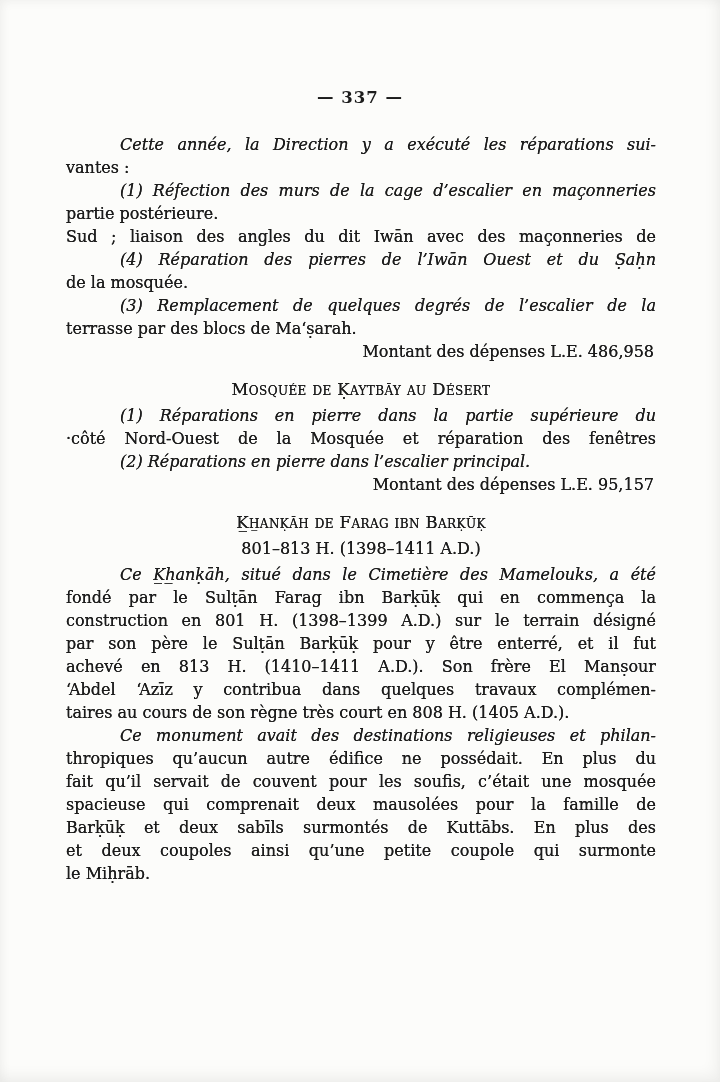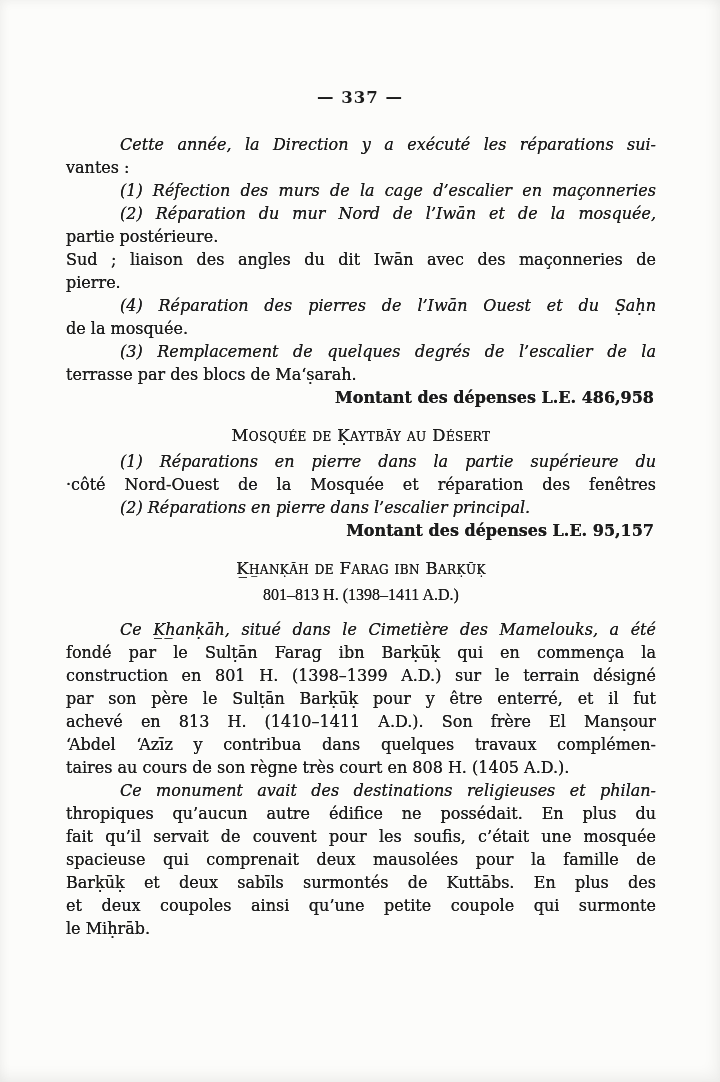--- a/index.html
+++ b/index.html
@@ -39,58 +39,56 @@
   }
   .block { }
   .line {
     text-align: justify;
     text-align-last: justify;
     white-space: normal;
   }
   .line.end { text-align-last: left; }
   .line.indent { text-indent: 54px; font-style: italic; }
   .amount .line,
-  .amount .line.end { text-align: right; text-align-last: right; padding-right: 2px; font-weight: bold; }
+  .amount .line.end { text-align: right; text-align-last: right; padding-right: 2px; }
   .heading {
     margin-top: 15px;
     margin-bottom: 3px;
   }
   .heading .line,
   .heading .line.end {
     text-align: right; text-align-last: center;
     font-variant: small-caps;
     font-size: 16.5px;
     letter-spacing: 0.4px;
   }
-  .subheading { margin-bottom: 12px; font-family: Liberation Serif, serif; }
+  .subheading { margin-bottom: 3px; }
   .subheading .line,
   .subheading .line.end {
     text-align: center; text-align-last: center;
   }
 </style>
 </head>
 <body>
 
 <div class="page">
   <div class="page-number">— 337 —</div>
   <div class="doc-body">
       <div class="block para">
         <div class="line indent">Cette année, la Direction y a exécuté les réparations sui-</div>
         <div class="line end">vantes :</div>
       </div>
       <div class="block para">
         <div class="line indent">(1) Réfection des murs de la cage d’escalier en maçonneries</div>
       </div>
       <div class="block para">
-        <div class="line indent">(2) Réparation du mur Nord de l’Iwān et de la mosquée,</div>
         <div class="line end">partie postérieure.</div>
       </div>
       <div class="block para">
         <div class="line">Sud ; liaison des angles du dit Iwān avec des maçonneries de</div>
-        <div class="line end">pierre.</div>
       </div>
       <div class="block para">
         <div class="line indent">(4) Réparation des pierres de l’Iwān Ouest et du Ṣaḥn</div>
         <div class="line end">de la mosquée.</div>
       </div>
       <div class="block para">
         <div class="line indent">(3) Remplacement de quelques degrés de l’escalier de la</div>
         <div class="line end">terrasse par des blocs de Ma‘ṣarah.</div>
       </div>
       <div class="block amount">

